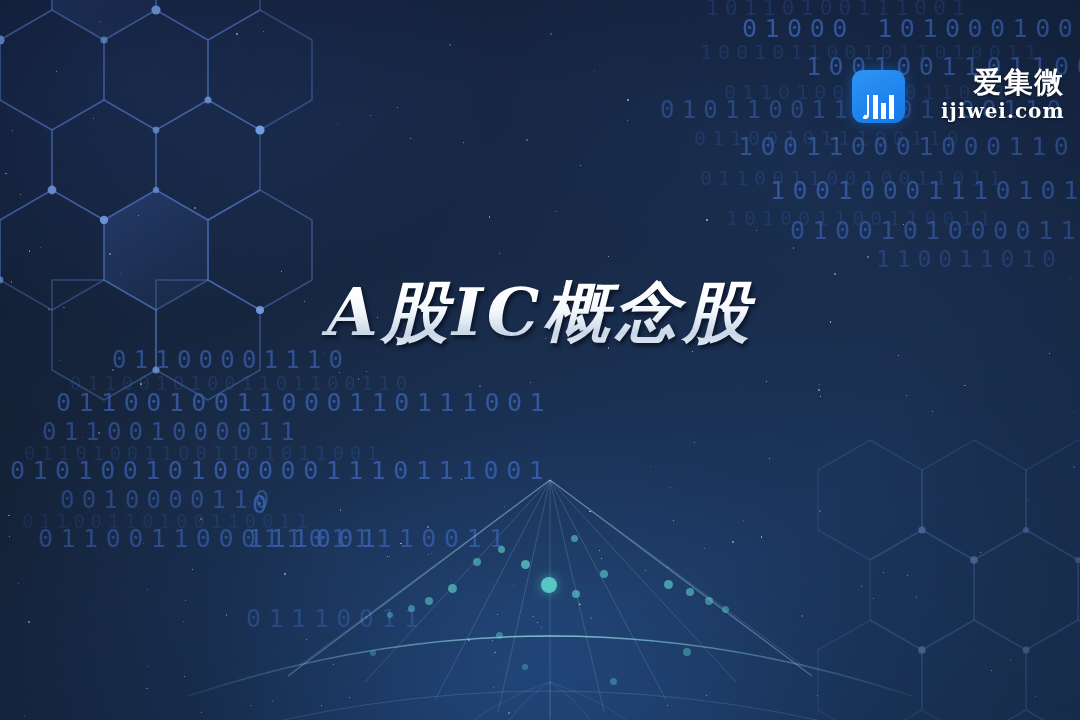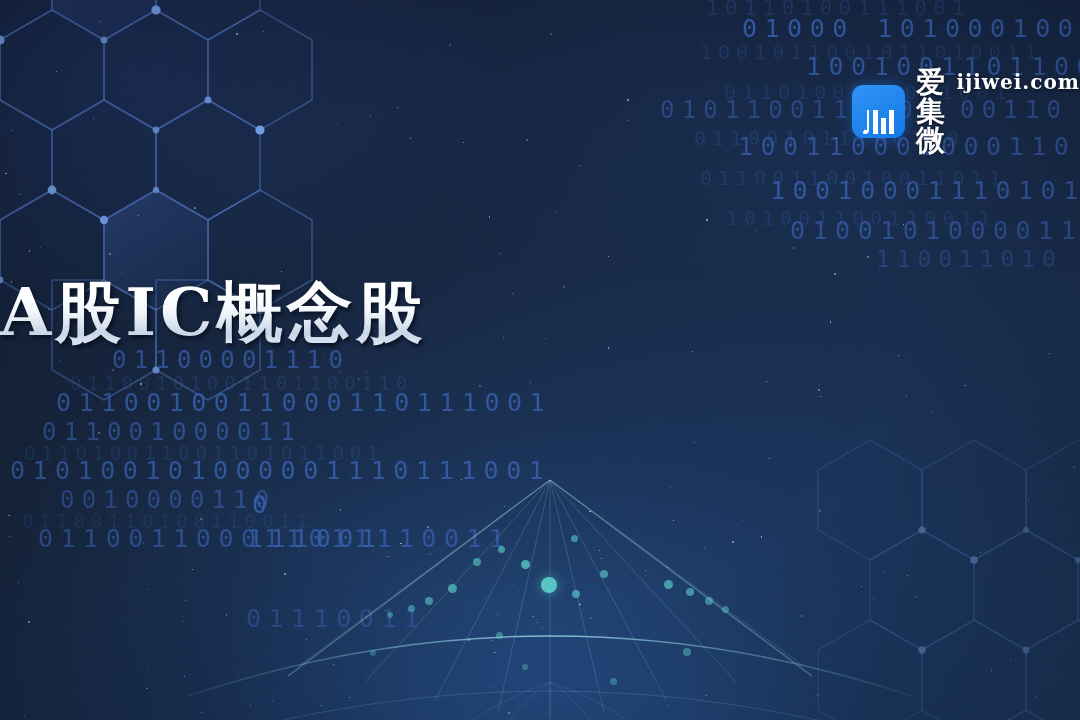--- a/index.html
+++ b/index.html
@@ -57,38 +57,39 @@
     display:flex; align-items:center; gap:11px;
   }
   #logo-mark {
     width:53px; height:53px; border-radius:11px;
     background:linear-gradient(150deg,#2f93f5 0%,#1479e8 100%);
     display:flex; align-items:flex-end; justify-content:center;
     box-shadow:0 0 14px rgba(35,130,240,0.45);
     flex:0 0 auto;
   }
   #logo-mark svg { display:block; margin-bottom:0; }
-  #logo-words { display:flex; flex-direction:row; align-items:flex-start; }
+  #logo-words { display:flex; flex-direction:column; align-items:flex-end;margin-left:25px; }
   #logo-cn {
     font-family:"DejaVu Sans","Liberation Sans", sans-serif;
     font-weight:700; font-size:29px; line-height:1.0; color:#ffffff;
     letter-spacing:1.5px;
     text-shadow:0 1px 3px rgba(0,0,0,0.55);
   }
   #logo-en {
     font-family:"DejaVu Serif","Liberation Serif", serif;
     font-weight:700; font-size:20px; line-height:1.25; color:#ffffff;
     letter-spacing:1.0px; margin-top:2px;
     text-shadow:0 1px 3px rgba(0,0,0,0.55);
   }
 
   
   #title-block {
     position:absolute; left:0; right:0; top:258px;
-    text-align:left;
+    text-align:center;
+    font-style:italic;
   }
   .title-line {
     font-family:"DejaVu Serif","Liberation Serif", serif;
     font-weight:700;
     font-size:66px;
     line-height:108px;
     letter-spacing:4px;
     background:linear-gradient(180deg,
       #ffffff 0%,
       #ffffff 34%,

